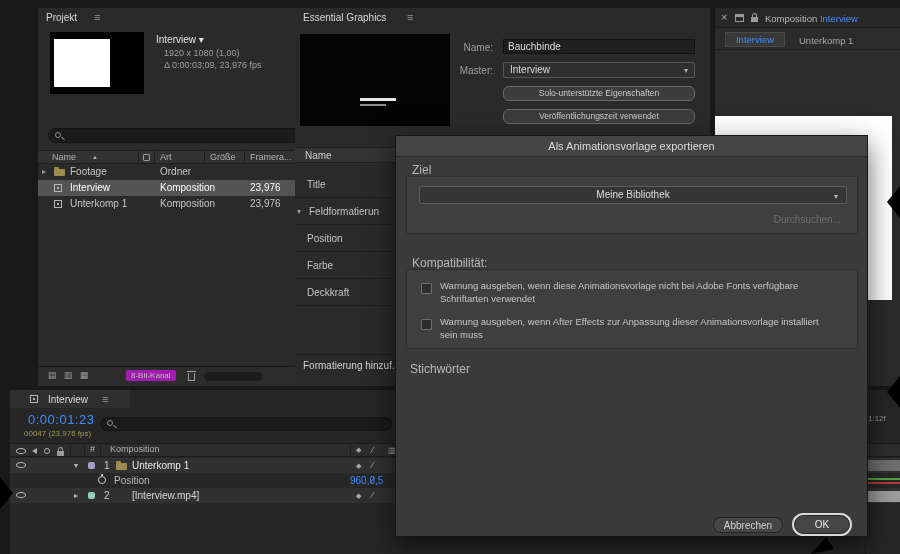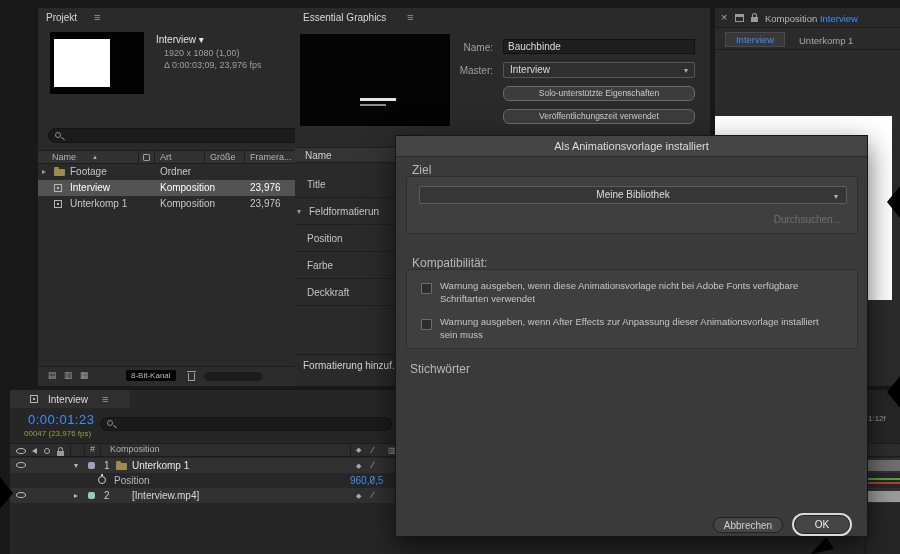--- a/index.html
+++ b/index.html
@@ -19,21 +19,21 @@
   .vline{position:absolute;top:0;bottom:0;width:1px;background:#1f1f1f;}
   .row{position:absolute;left:0;width:100%;height:16px;line-height:16px;}
   .row span{position:absolute;}
   .sel{background:#535353;}
   .folder{position:absolute;width:11px;height:7px;background:#9d8c4f;border-radius:1px;}
   .folder::before{content:"";position:absolute;left:0;top:-2px;width:5px;height:2px;background:#9d8c4f;border-radius:1px 1px 0 0;}
   .compico{position:absolute;width:8px;height:8px;border:1px solid #b5b5b5;}
   .compico::before{content:"";position:absolute;left:2px;top:2px;width:2px;height:2px;background:#b5b5b5;}
   .filmico{position:absolute;width:9px;height:7px;border:1px solid #9a9a9a;}
   .filmico::before{content:"";position:absolute;left:3px;top:0;width:1px;height:5px;background:#9a9a9a;}
-  .chip{position:absolute;background:#000000;border-radius:2px;padding:1px 5px;font-size:8px;color:#bdbdbd;}
+  .chip{position:absolute;background:#a21caf;border-radius:2px;padding:1px 5px;font-size:8px;color:#bdbdbd;}
   .trash{position:absolute;width:7px;height:8px;border:1px solid #9f9f9f;border-top:none;}
   .trash::before{content:"";position:absolute;left:-2px;top:-2px;width:9px;height:1px;background:#9f9f9f;}
   .pill{position:absolute;background:#1c1c1c;border-radius:5px;}
   .field{position:absolute;background:#1e1e1e;border:1px solid #121212;color:#dcdcdc;font-size:10px;
          font-family:"Liberation Sans",sans-serif;padding:0 4px;}
   .select{position:absolute;background:#2f2f2f;border:1px solid #565656;color:#dcdcdc;border-radius:2px;line-height:14px;padding-left:6px;}
   .btn{position:absolute;background:#3c3c3c;border:1px solid #6a6a6a;border-radius:6px;color:#cccccc;
        text-align:center;font-size:8.5px;}
   .proprow{position:absolute;left:0;width:100%;height:27px;line-height:27px;border-bottom:1px solid #1f1f1f;color:#c5c5c5;}
   .lockico{position:absolute;width:7px;height:5px;background:#9a9a9a;}
@@ -244,21 +244,21 @@
     <div class="vline" style="left:855px;top:20px;bottom:0;background:#1a1a1a;"></div>
     <span class="abs" style="left:858px;top:24px;font-size:8px;color:#9a9a9a;">1:12f</span>
     <div class="abs" style="left:858px;top:70px;width:32px;height:11px;background:#6e6e6e;"></div>
     <div class="abs" style="left:858px;top:88px;width:32px;height:2px;background:#55a23c;"></div>
     <div class="abs" style="left:858px;top:92px;width:32px;height:2px;background:#b33c3c;"></div>
     <div class="abs" style="left:858px;top:101px;width:32px;height:11px;background:#9c9c9c;"></div>
   </section>
 
   <section class="abs" style="left:395px;top:135px;width:473px;height:402px;background:#3a3a3a;border:1px solid #161616;box-shadow:0 10px 26px rgba(0,0,0,0.6);z-index:10;">
     <div class="abs" style="left:0;top:0;width:471px;height:21px;background:#444444;border-bottom:1px solid #2a2a2a;text-align:center;line-height:21px;font-size:11px;color:#dcdcdc;">
-      <span>Als Animationsvorlage installiert</span>
+      <span>Als Animationsvorlage exportieren</span>
     </div>
 
     <span class="glabel" style="left:16px;top:27px;">Ziel</span>
     <div class="groupbox" style="left:10px;top:40px;width:452px;height:58px;">
       <div class="abs" style="left:12px;top:9px;width:428px;height:18px;background:#363636;border:1px solid #5c5c5c;border-radius:2px;text-align:center;line-height:16px;color:#dedede;">
         <span>Meine Bibliothek</span>
         <span class="abs" style="right:8px;top:2px;color:#b5b5b5;font-size:8px;">▾</span>
       </div>
       <span class="abs" style="right:16px;top:37px;color:#6f6f6f;font-size:10px;">Durchsuchen...</span>
     </div>

